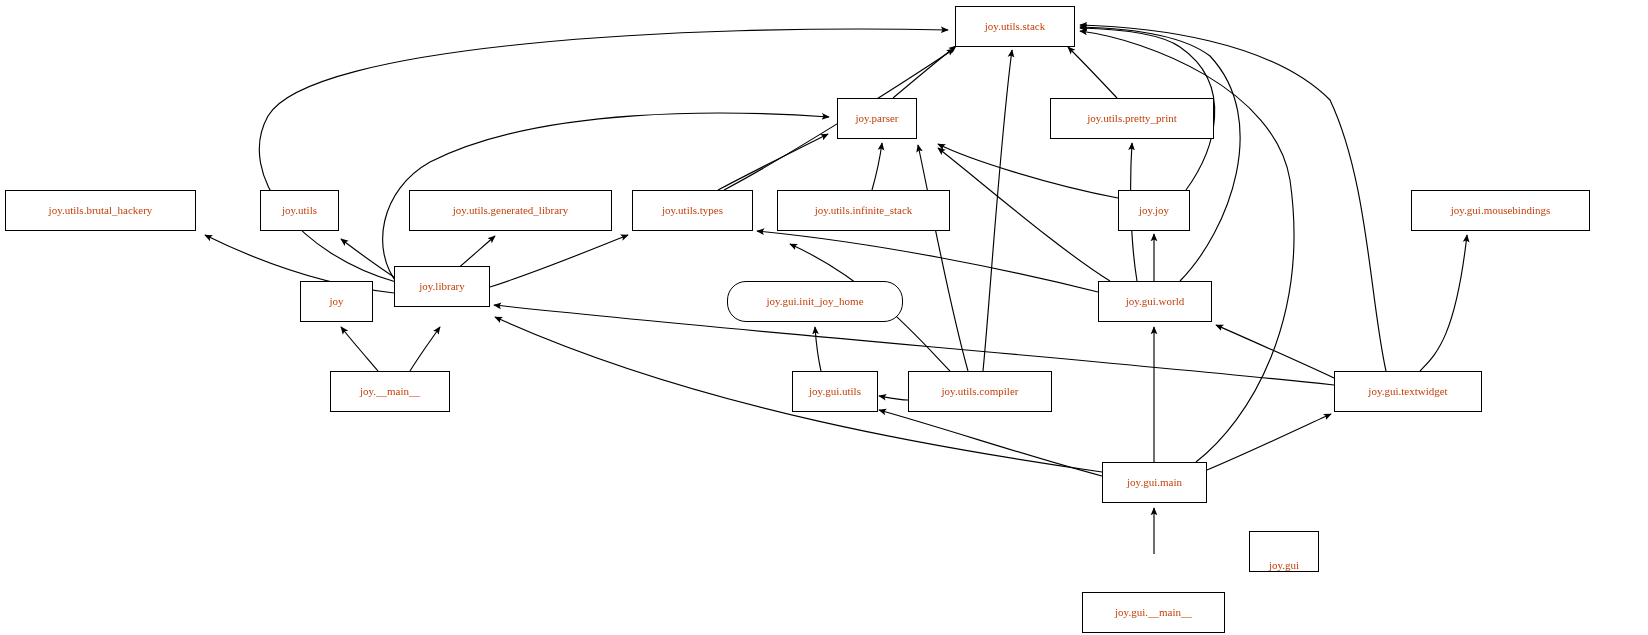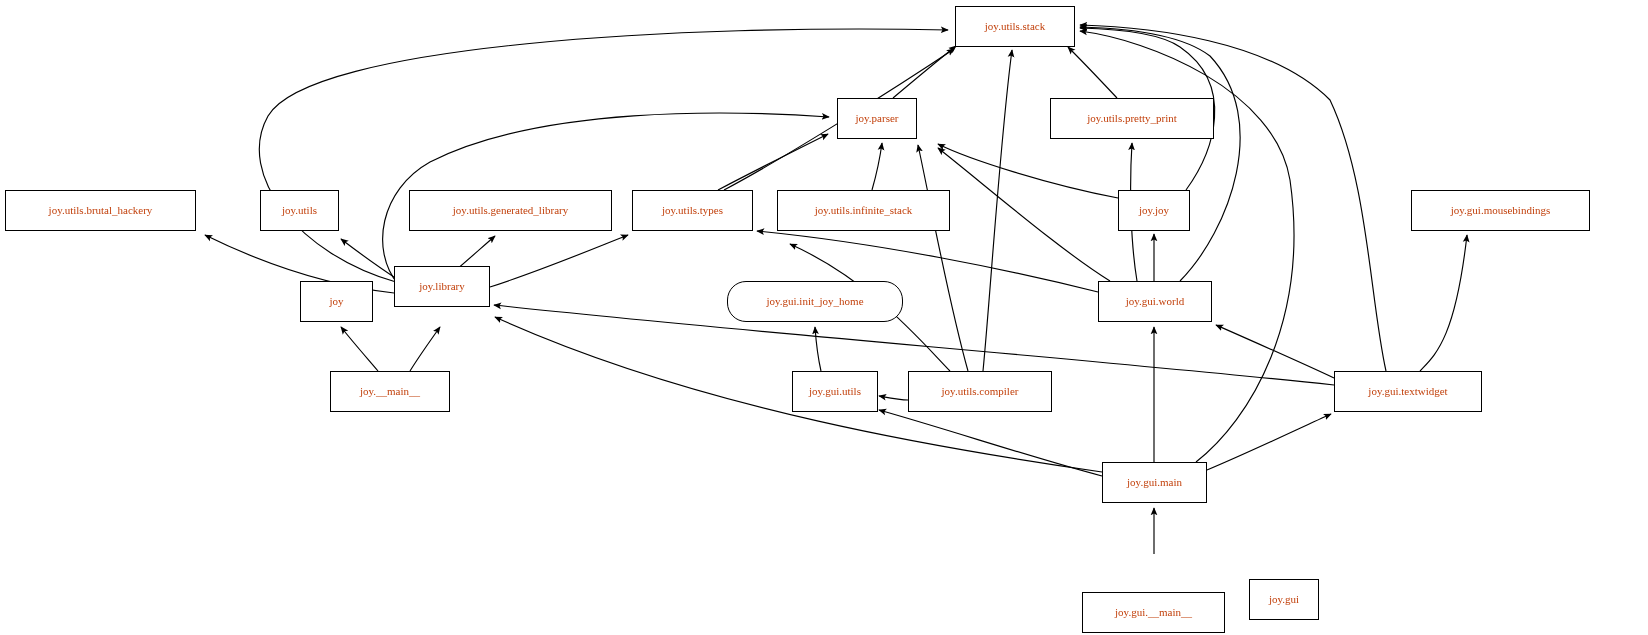--- a/index.html
+++ b/index.html
@@ -201,17 +201,17 @@
   </div>
 
   <div class="node" style="left:1102px; top:462px; width:105px; height:41px;">
     <span class="node-label">joy.gui.main</span>
   </div>
 
   <div class="node" style="left:1082px; top:554px; width:143px; height:41px;margin-top:38px;">
     <span class="node-label">joy.gui.__main__</span>
   </div>
 
-  <div class="node" style="left:1249px; top:579px; width:70px; height:41px;">
+  <div class="node" style="left:1249px; top:531px; width:70px; height:41px;align-items:flex-end;">
     <span class="node-label">joy.gui</span>
   </div>
 
 </div>
 
 </body></html>

